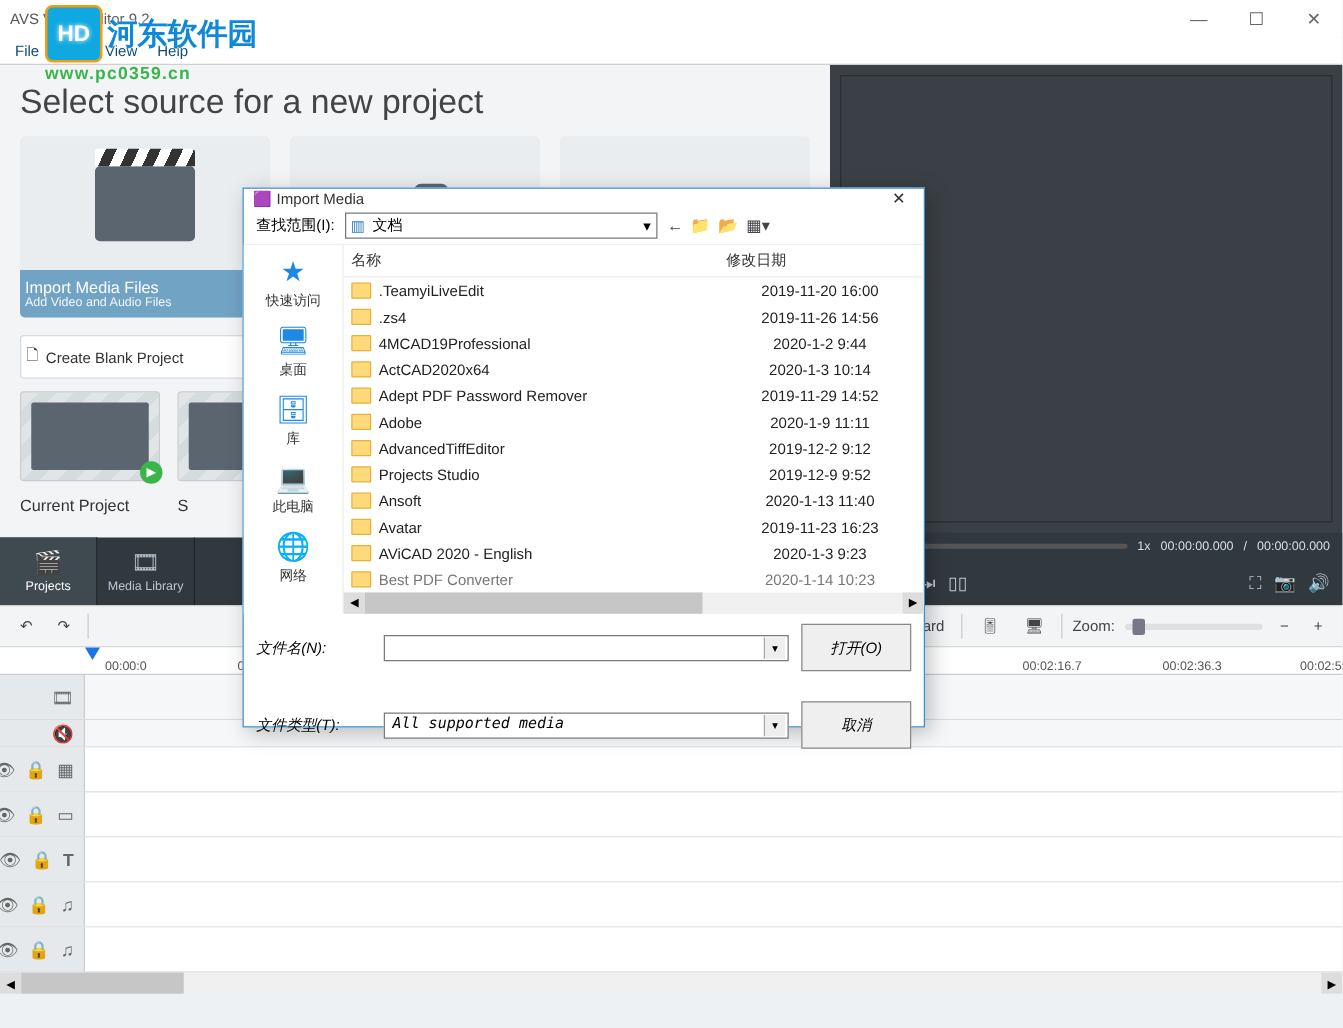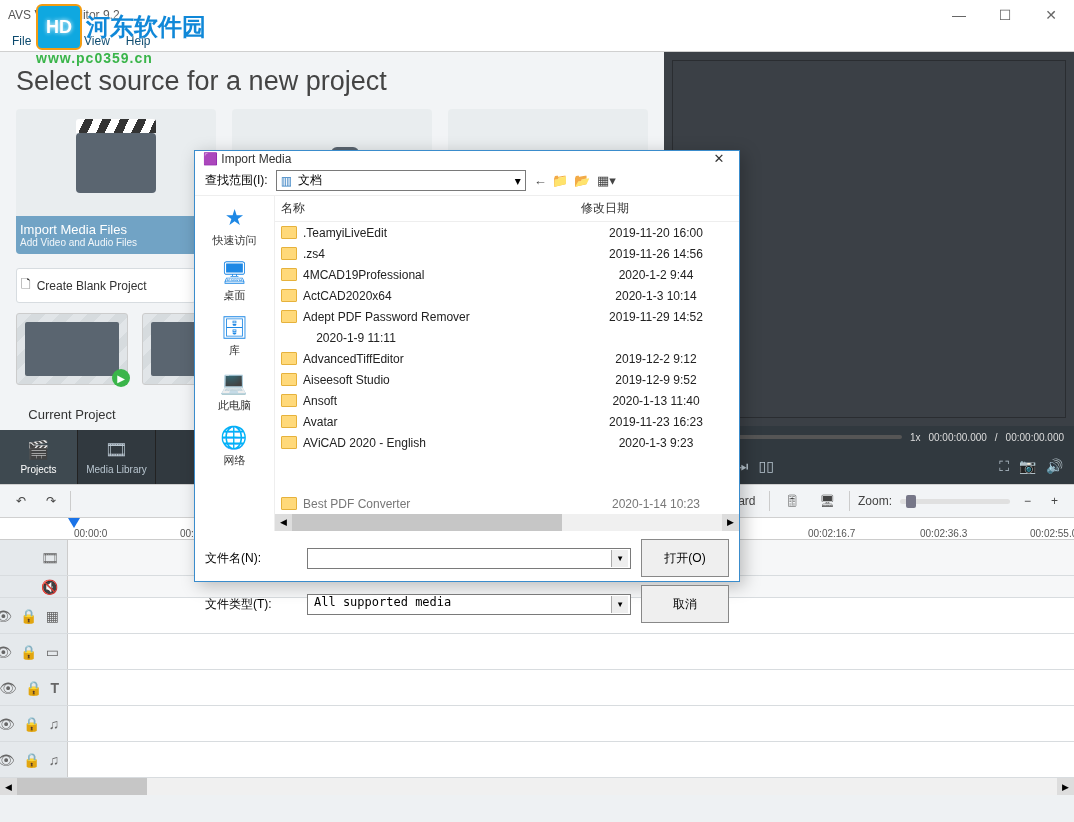--- a/index.html
+++ b/index.html
@@ -42,21 +42,21 @@
 .camera::after{content:""; position:absolute; top:-10px; right:8px; width:28px; height:12px; background:#5a6570; border-radius:6px 6px 0 0;}
 .screen{width:76px; height:54px; border:5px solid #5a6570; border-radius:6px; background:#3b4046;}
 
 .blank-proj{display:flex; align-items:center; gap:6px; font-size:12px; color:#333; margin-top:14px; padding:6px 4px; border:1px solid #d7dce0; background:#fff; border-radius:3px; width:180px;}
 
 .proj-row{display:flex; gap:14px; margin-top:10px;}
 .proj-card{width:112px;}
 .proj-thumb{width:100%; height:72px; border:1px solid #ccc; background:repeating-linear-gradient(135deg,#e1e5e8 0 10px,#d6dbde 10px 20px); border-radius:3px; position:relative;}
 .proj-thumb::before{content:""; position:absolute; inset:8px; background:#5a6570; border-radius:2px;}
 .proj-thumb.green::after{content:"▶"; position:absolute; right:-3px; bottom:-3px; width:18px; height:18px; background:#3ab54a; color:#fff; border-radius:50%; font-size:10px; display:flex; align-items:center; justify-content:center;}
-.proj-title{font-size:13px; text-align:center; margin-top:22px; color:#333;}
+.proj-title{font-size:13px; margin-top:12px; color:#333;}
 
 
 .dark-tabs{height:54px; background:#31393f; display:flex; align-items:stretch; position:absolute; bottom:0; left:0; right:0;}
 .dark-tab{width:78px; color:#b8c5cf; font-size:10px; display:flex; flex-direction:column; align-items:center; justify-content:center; gap:3px; border-right:1px solid #222;}
 .dark-tab.active{background:#3e4950; color:#fff;}
 .dt-icon{font-size:18px;}
 
 
 .preview{flex:1; background:#3b4046; margin:8px; border:1px solid #2a2d31;}
 .p-slider{height:22px; background:#31393f; display:flex; align-items:center; padding:0 10px; gap:8px; font-size:10px; color:#ddd;}
@@ -68,21 +68,21 @@
 
 .toolbar2{height:34px; background:#f2f4f6; border-top:1px solid #d0d0d0; border-bottom:1px solid #d0d0d0; display:flex; align-items:center; padding:0 10px; gap:8px; font-size:12px; color:#444;}
 .toolbar2 .sep{width:1px; height:20px; background:#ccc;}
 .tb-btn{padding:2px 6px; display:flex; align-items:center; gap:3px;}
 .zoom-slider{width:110px; height:5px; background:#e0e0e0; border-radius:3px; position:relative;}
 .zoom-slider::after{content:""; position:absolute; left:6px; top:-4px; width:10px; height:13px; background:#778; border-radius:2px;}
 
 
 .timeline{background:#eef1f3;}
 .tl-ruler{height:22px; background:#fff; border-bottom:1px solid #ccc; display:flex; font-size:10px; color:#555; align-items:flex-end; padding-left:68px; position:relative;}
-.tl-ruler span{position:absolute;}
+.tl-ruler span{position:absolute;margin-left:10px;}
 .tl-playhead{position:absolute; left:68px; top:0; width:0; height:0; border-left:6px solid transparent; border-right:6px solid transparent; border-top:10px solid #1a73e8;}
 .tl-track{height:36px; border-bottom:1px solid #d8dcdf; display:flex; align-items:center;}
 .tl-head{width:68px; height:100%; background:#e5e9ec; display:flex; align-items:center; justify-content:flex-end; gap:8px; padding:0 8px; color:#666; font-size:14px; border-right:1px solid #ccc;}
 .tl-body{flex:1; height:100%; background:#fff;}
 .tl-track.grey .tl-body{background:#f6f7f8;}
 
 
 .hscroll{height:17px; background:#f0f0f0; display:flex; align-items:center;}
 .hscroll .arrow{width:17px; height:17px; background:#ddd; display:flex; align-items:center; justify-content:center; font-size:9px;}
 .hscroll .bar{flex:1; height:100%; position:relative;}
@@ -103,26 +103,26 @@
 .place .pi{font-size:22px;}
 .filelist{flex:1; display:flex; flex-direction:column;}
 .fl-head{display:flex; font-size:12px; padding:4px 8px 4px 6px; border-bottom:1px solid #eee; color:#333;}
 .fl-head .c1{flex:1;}
 .fl-head .c2{width:150px;}
 .fl-rows{flex:1; overflow:hidden;text-align:center;}
 .fl-row{display:flex; align-items:center; font-size:12px; padding:2px 8px 2px 6px; height:21px; color:#222;}
 .fl-row .folder{width:16px; height:13px; background:#ffd97a; border:1px solid #e6b23c; border-radius:1px; margin-right:6px;}
 .fl-row .c1{flex:1; display:flex; align-items:center;}
 .fl-row .c2{width:150px;}
-.fl-row.last{color:#777;margin-top:40px;}
+.fl-row.last{color:#777;}
 .fl-scroll{height:17px; background:#f0f0f0; display:flex;}
 .fl-scroll .a{width:17px; background:#ddd; text-align:center; font-size:9px; line-height:17px;}
 .fl-scroll .b{flex:1; position:relative;}
 .fl-scroll .t{position:absolute; left:0; width:270px; top:0; bottom:0; background:#c6c6c6;}
-.dlg-bottom{padding:8px 10px; display:grid; grid-template-columns:92px 1fr 88px; gap:8px 10px; font-size:12px; align-items:center;}
+.dlg-bottom{padding:8px 10px; display:grid; grid-template-columns:92px 1fr 88px; gap:24px 10px; font-size:12px; align-items:center;font-style:italic;}
 .dlg-bottom .btn{border:1px solid #888; background:#efefef; height:38px; display:flex; align-items:center; justify-content:center;}
 .combo-full{border:1px solid #7a7a7a; height:21px; padding:0 18px 0 6px; background:#fff; position:relative; font-family:SimSun,monospace;}
 .combo-full::after{content:"▾"; position:absolute; right:2px; top:1px; font-size:12px; background:#eee; width:16px; text-align:center; border-left:1px solid #aaa; height:17px; line-height:17px;}
 </style>
 </head>
 <body>
 
 <div class="watermark">
   <div class="wm-text">
       <span class="wm-logo">HD</span>
@@ -391,33 +391,37 @@
             <div class="c2">2020-1-3 10:14</div>
           </div>
           <div class="fl-row">
             <div class="c1">
               <span class="folder"></span>
               <span>Adept PDF Password Remover</span>
             </div>
             <div class="c2">2019-11-29 14:52</div>
           </div>
           <div class="fl-row">
+            <div class="c1">
+              <span class="folder"></span>
+              <span>Adobe</span>
+            </div>
             <div class="c2">2020-1-9 11:11</div>
           </div>
           <div class="fl-row">
             <div class="c1">
               <span class="folder"></span>
               <span>AdvancedTiffEditor</span>
             </div>
             <div class="c2">2019-12-2 9:12</div>
           </div>
           <div class="fl-row">
             <div class="c1">
               <span class="folder"></span>
-              <span>Aiseesoft Studio</span>
+              <span>Projects Studio</span>
             </div>
             <div class="c2">2019-12-9 9:52</div>
           </div>
           <div class="fl-row">
             <div class="c1">
               <span class="folder"></span>
               <span>Ansoft</span>
             </div>
             <div class="c2">2020-1-13 11:40</div>
           </div>

